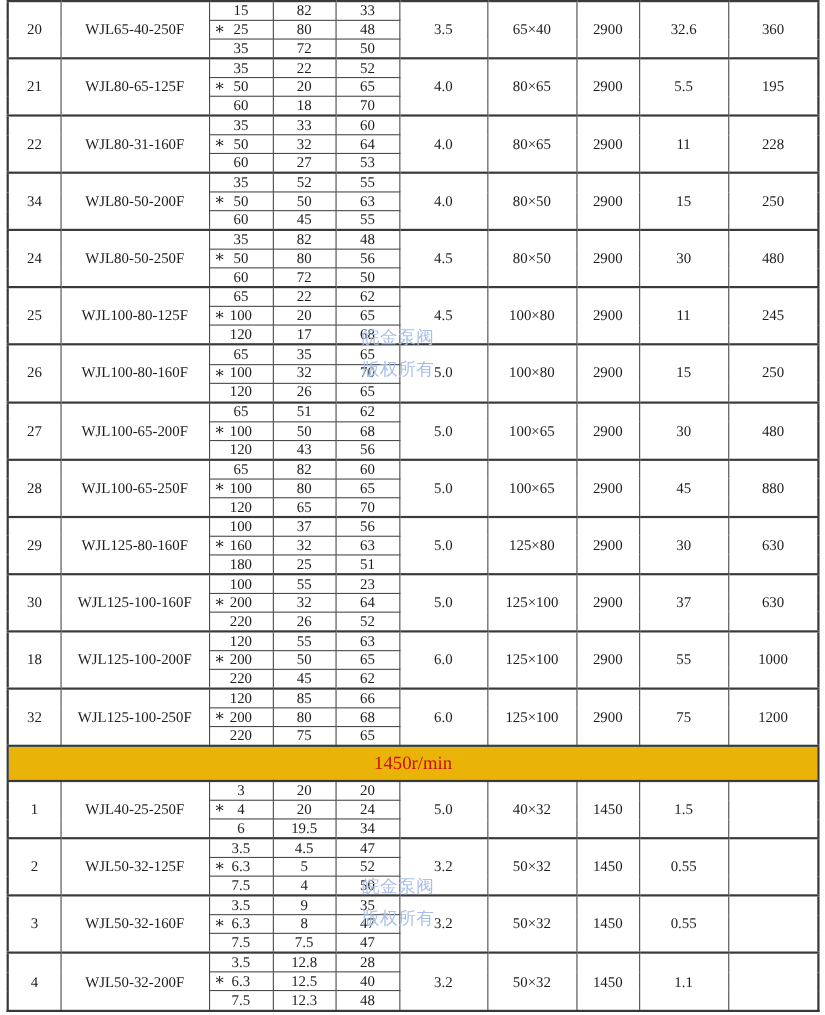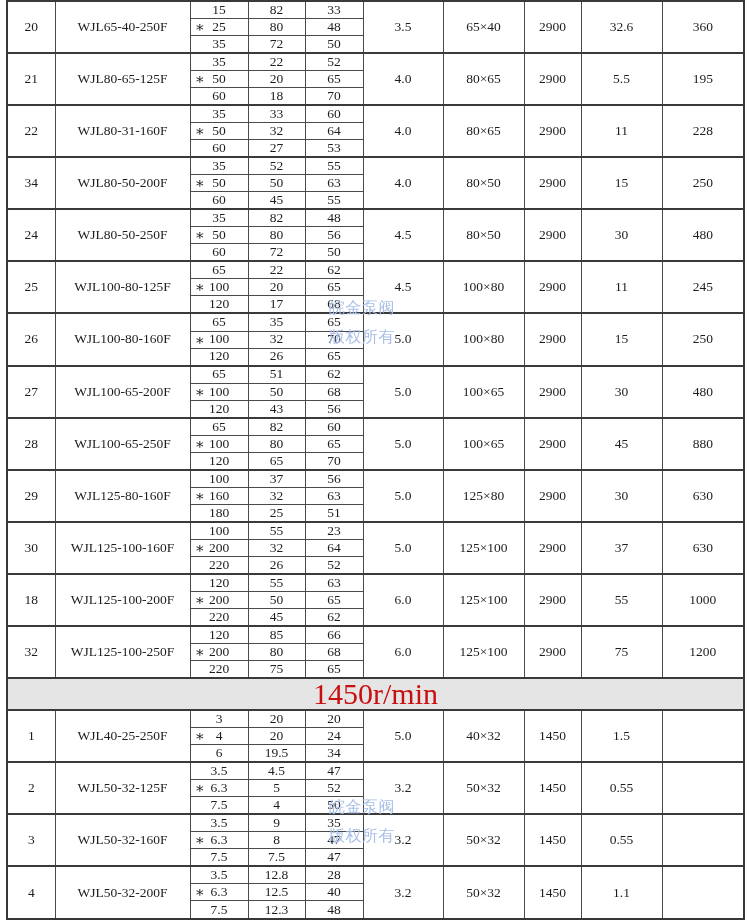--- a/index.html
+++ b/index.html
@@ -18,22 +18,22 @@
     font-size:13.5px;line-height:1.05;padding:0;
     overflow:hidden;white-space:nowrap;
   }
   tr.block-start td{border-top:2px solid #3a3a3a;}
   td.flow{position:relative;}
   .star{
     position:absolute;left:4px;top:50%;transform:translateY(-50%);
     font-size:15px;line-height:1;
   }
   tr.band td{
-    background:#e5e5e5;color:#c80f10;
-    font-size:30px;height:30px;line-height:30px;
+    background:#eab308;color:#c80f10;
+    font-size:17px;height:30px;line-height:30px;
     border-top:2px solid #3a3a3a;border-bottom:2px solid #3a3a3a;
   }
   .watermark{
     position:absolute;left:329px;z-index:3;pointer-events:none;
     color:#a9bfe8;font-size:16px;line-height:29px;white-space:nowrap;
     letter-spacing:0.5px;
   }
   .wm1{top:293px;}
   .wm2{top:792px;}
 </style>

